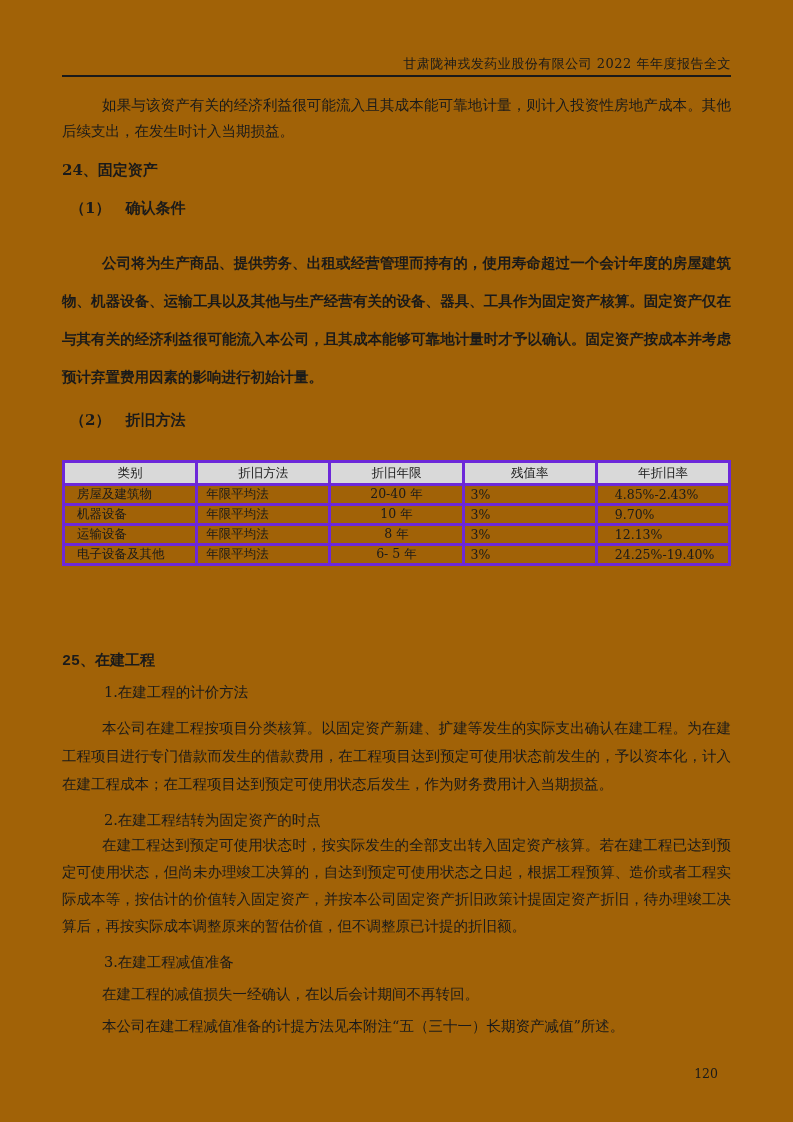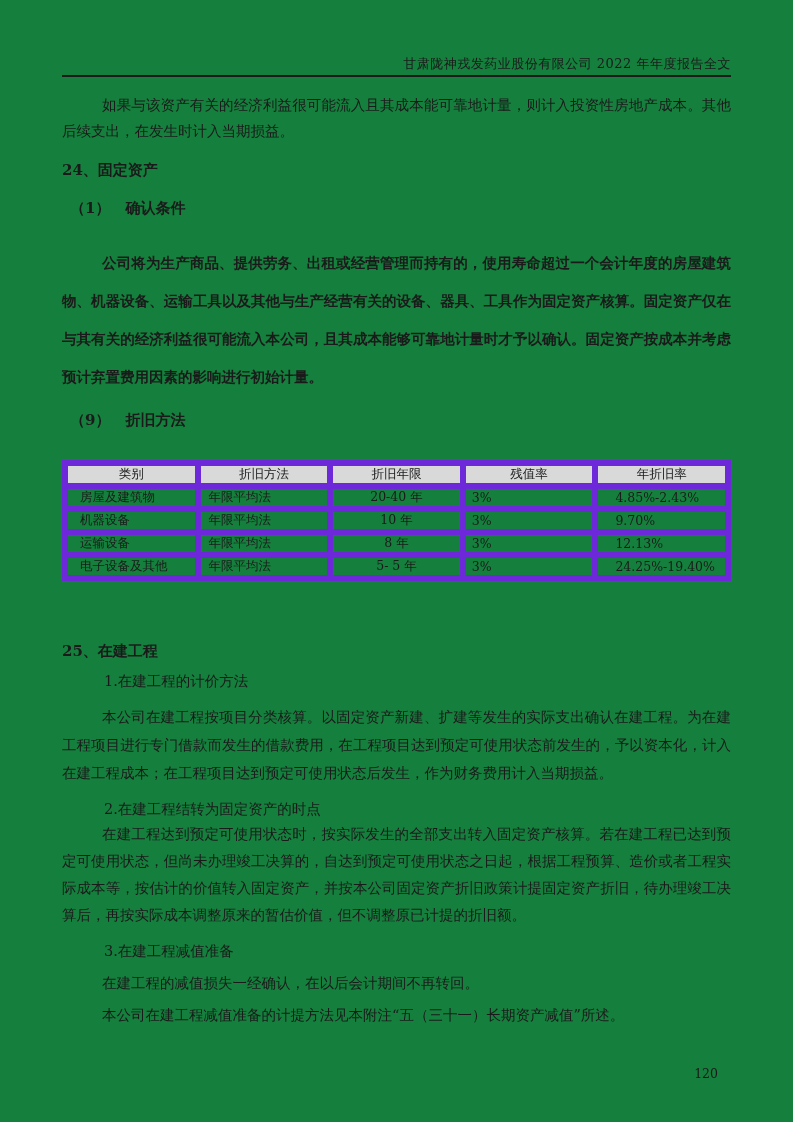--- a/index.html
+++ b/index.html
@@ -2,21 +2,21 @@
 <html><head>
 <meta charset="utf-8">
 <style>
   * { margin: 0; padding: 0; box-sizing: border-box; }
   html, body { background: #888; }
   .page {
     position: relative;
     width: 793px;
     height: 1122px;
     margin: 0 auto;
-    background: #15803d;
+    background: #a16207;
     color: #1a1a1a;
     font-family: "DejaVu Serif", "Liberation Serif", serif;
     padding: 0 62px;
     overflow: hidden;
   }
   .doc-header {
     margin-top: 56px;
     font-size: 13px;
     line-height: 16px;
     text-align: right;
@@ -54,38 +54,38 @@
   }
   .h-sub2 { margin-top: 16px; }
   table.dep-table {
     margin-top: 32px;
     width: 100%;
     border-collapse: collapse;
     table-layout: fixed;
     font-size: 12.5px;
   }
   .dep-table th, .dep-table td {
-    border: 6px solid #6d28d9;
+    border: 3px solid #6d28d9;
     font-weight: normal;
     overflow: hidden;
     white-space: nowrap;
   }
   .dep-table th {
     background: #d9d9d9;
     height: 23px;
     text-align: center;
   }
   .dep-table td { height: 17px; text-align: left; margin-top: 20px; }
   .dep-table td.c0 { padding-left: 12px; }
   .dep-table td.c1 { padding-left: 8px; }
   .dep-table td.c2 { text-align: center; }
   .dep-table td.c3 { padding-left: 6px; }
   .dep-table td.c4 { padding-left: 17px; }
   .h-sub3 { margin-top: 42px; }
-  .h-25 { margin-top: 62px; }
+  .h-25 { margin-top: 88px; font-family: Liberation Mono, monospace; }
   .s25-t { margin-top: 8px; font-size: 14.5px; line-height: 28px; text-indent: 42px; }
   .s25-t1 { margin-top: 8px; }
   .s25-p {
     font-size: 14.5px;
     line-height: 28px;
     text-align: justify;
     text-indent: 40px;
   }
   .s25-p1 { margin-top: 8px; }
   .s25-p2 { margin-top: -2px; line-height: 27px; }
@@ -105,21 +105,21 @@
   <div class="doc-header">甘肃陇神戎发药业股份有限公司 2022 年年度报告全文</div>
 
   <p class="p-intro">如果与该资产有关的经济利益很可能流入且其成本能可靠地计量，则计入投资性房地产成本。其他后续支出，在发生时计入当期损益。</p>
 
   <div class="h-num">24、固定资产</div>
 
   <div class="h-sub h-sub1">（1）　确认条件</div>
 
   <p class="p-wide">公司将为生产商品、提供劳务、出租或经营管理而持有的，使用寿命超过一个会计年度的房屋建筑物、机器设备、运输工具以及其他与生产经营有关的设备、器具、工具作为固定资产核算。固定资产仅在与其有关的经济利益很可能流入本公司，且其成本能够可靠地计量时才予以确认。固定资产按成本并考虑预计弃置费用因素的影响进行初始计量。</p>
 
-  <div class="h-sub h-sub2">（9）　折旧方法</div>
+  <div class="h-sub h-sub2">（2）　折旧方法</div>
 
   <table class="dep-table">
     <thead>
       <tr>
         <th>类别</th>
         <th>折旧方法</th>
         <th>折旧年限</th>
         <th>残值率</th>
         <th>年折旧率</th>
       </tr>
@@ -142,21 +142,21 @@
       <tr>
         <td class="c0">运输设备</td>
         <td class="c1">年限平均法</td>
         <td class="c2">8 年</td>
         <td class="c3">3%</td>
         <td class="c4">12.13%</td>
       </tr>
       <tr>
         <td class="c0">电子设备及其他</td>
         <td class="c1">年限平均法</td>
-        <td class="c2">5- 5 年</td>
+        <td class="c2">6- 5 年</td>
         <td class="c3">3%</td>
         <td class="c4">24.25%-19.40%</td>
       </tr>
     </tbody>
   </table>
 
 
   <div class="h-num h-25">25、在建工程</div>
 
   <p class="s25-t s25-t1">1.在建工程的计价方法</p>

